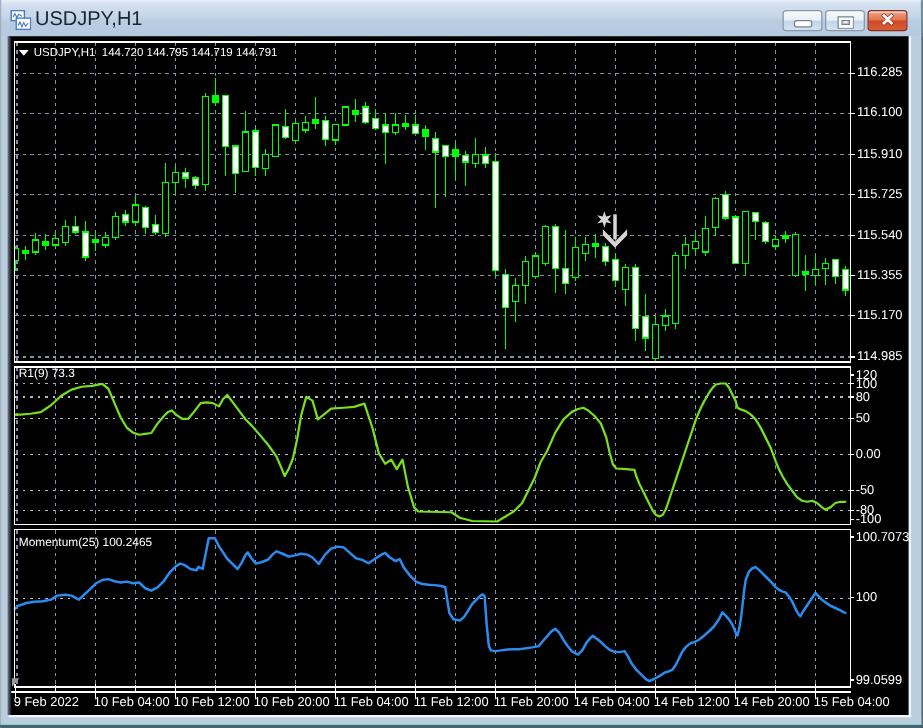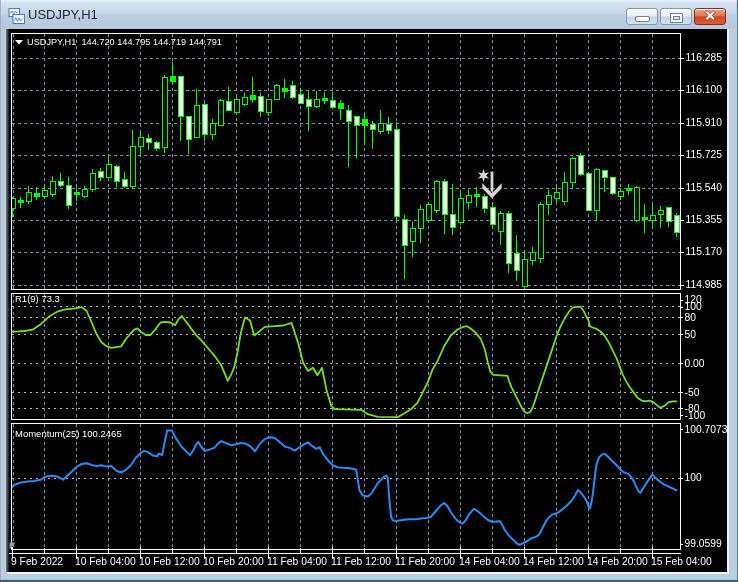--- a/index.html
+++ b/index.html
@@ -1,16 +1,16 @@
 <!DOCTYPE html>
 <html><head><meta charset="utf-8"><style>
 *{margin:0;padding:0;box-sizing:border-box}
 body{width:738px;height:582px;position:relative;overflow:hidden;background:#bccede;font-family:"Liberation Sans",sans-serif}
 .titlebar{position:absolute;left:0;top:0;width:738px;height:29px;background:linear-gradient(#e8f0f8 0%,#d3e1f0 12%,#c6d6e8 45%,#bacce1 60%,#b6c9de 100%)}
-.title{position:absolute;left:28px;top:7px;font-size:13px;color:#1a2433}
+.title{position:absolute;left:28px;top:7px;font-size:16px;color:#1a2433}
 .client{position:absolute;left:7px;top:29px;width:720px;height:543px;background:#000}
 .btn{position:absolute;top:8px;height:17px;border-radius:3px;border:1px solid #8a98a7}
 .bmin{left:626px;width:32px;background:linear-gradient(#f9fbfd 0%,#e7eff7 47%,#c3d6e9 53%,#d3e2f1 100%)}
 .bmax{left:660px;width:32px;background:linear-gradient(#f9fbfd 0%,#e7eff7 47%,#c3d6e9 53%,#d3e2f1 100%)}
 .bcls{left:694px;width:32px;border-color:#8e2a1d;background:linear-gradient(#f0a58b 0%,#e4764f 45%,#ce4a24 52%,#d75e33 100%)}
 .btn{box-shadow:inset 0 1px 0 rgba(255,255,255,.85)}
 .icmin{position:absolute;left:9px;top:8px;width:13px;height:4px;background:#fff;border-radius:1.5px;box-shadow:0 0 0 1px #76848f}
 .icmax{position:absolute;left:10px;top:4.5px;width:11px;height:8px;border:2px solid #fff;box-shadow:0 0 0 1px #76848f,inset 0 0 0 1px #76848f}
 .icmaxc{position:absolute;left:2.2px;top:1.2px;width:2.6px;height:1.6px;background:#fff}
 .eright1{position:absolute;right:9.5px;top:29px;width:1.5px;height:545px;background:#f2f6fa}

